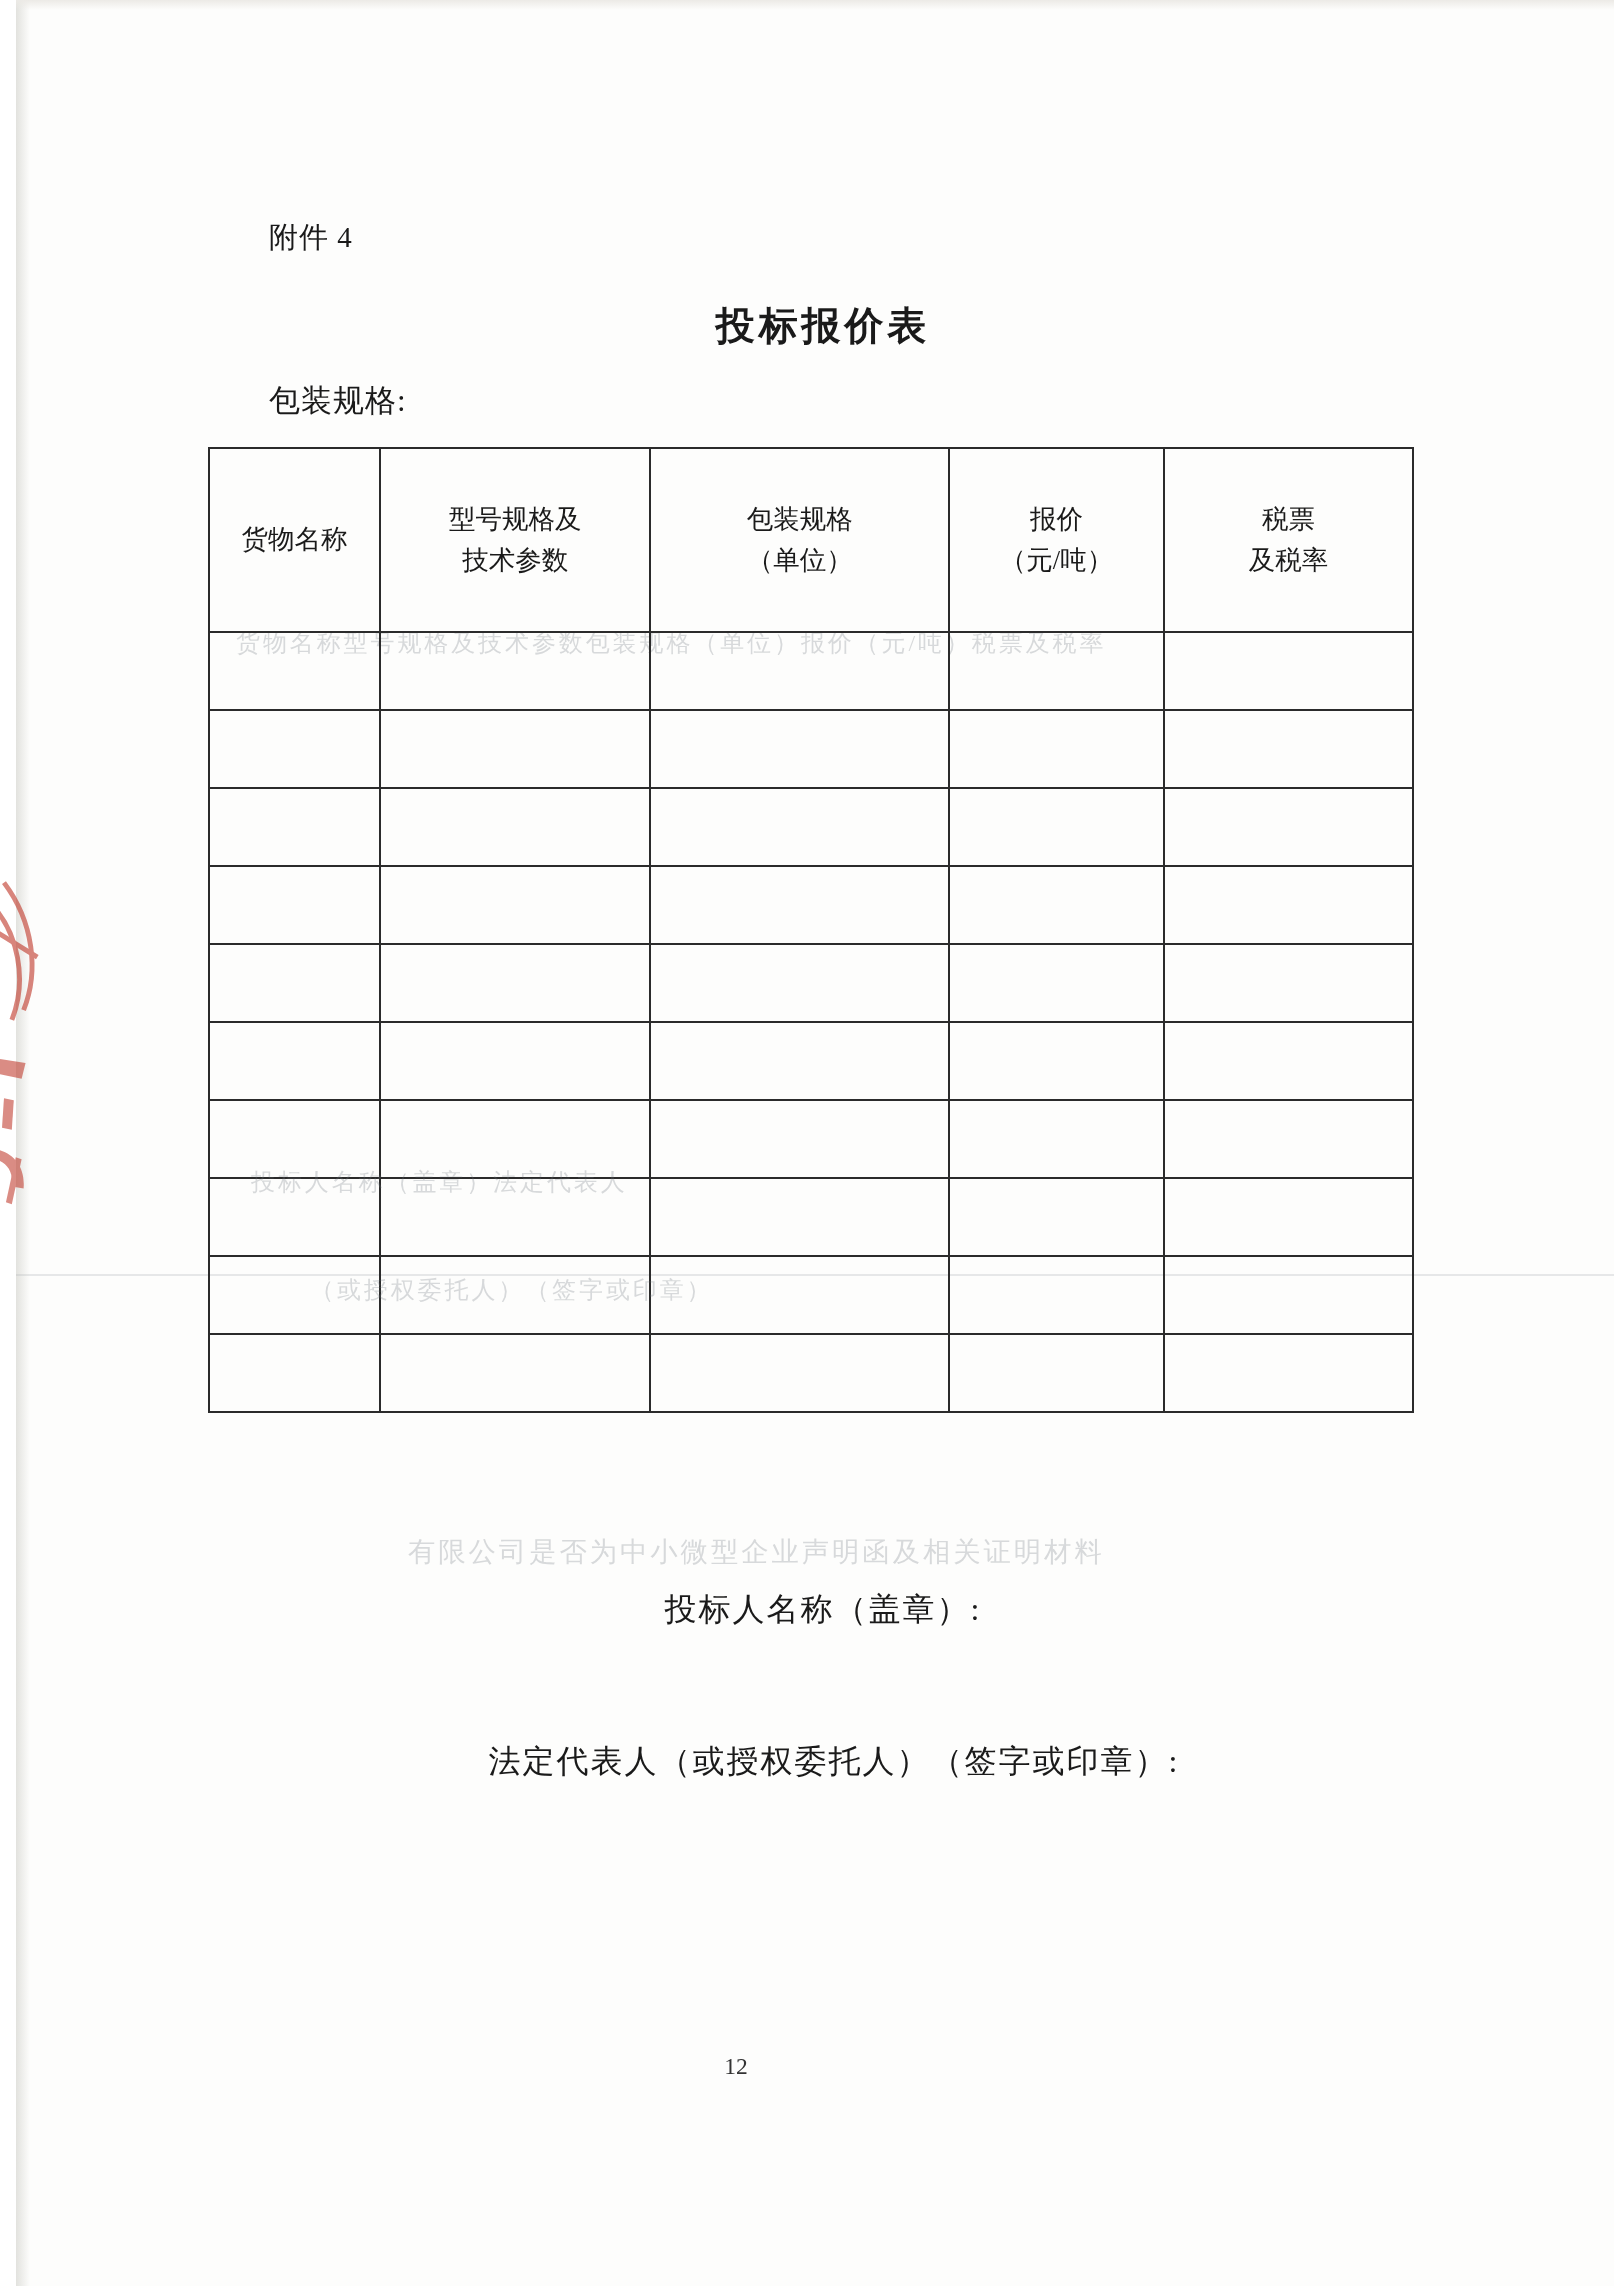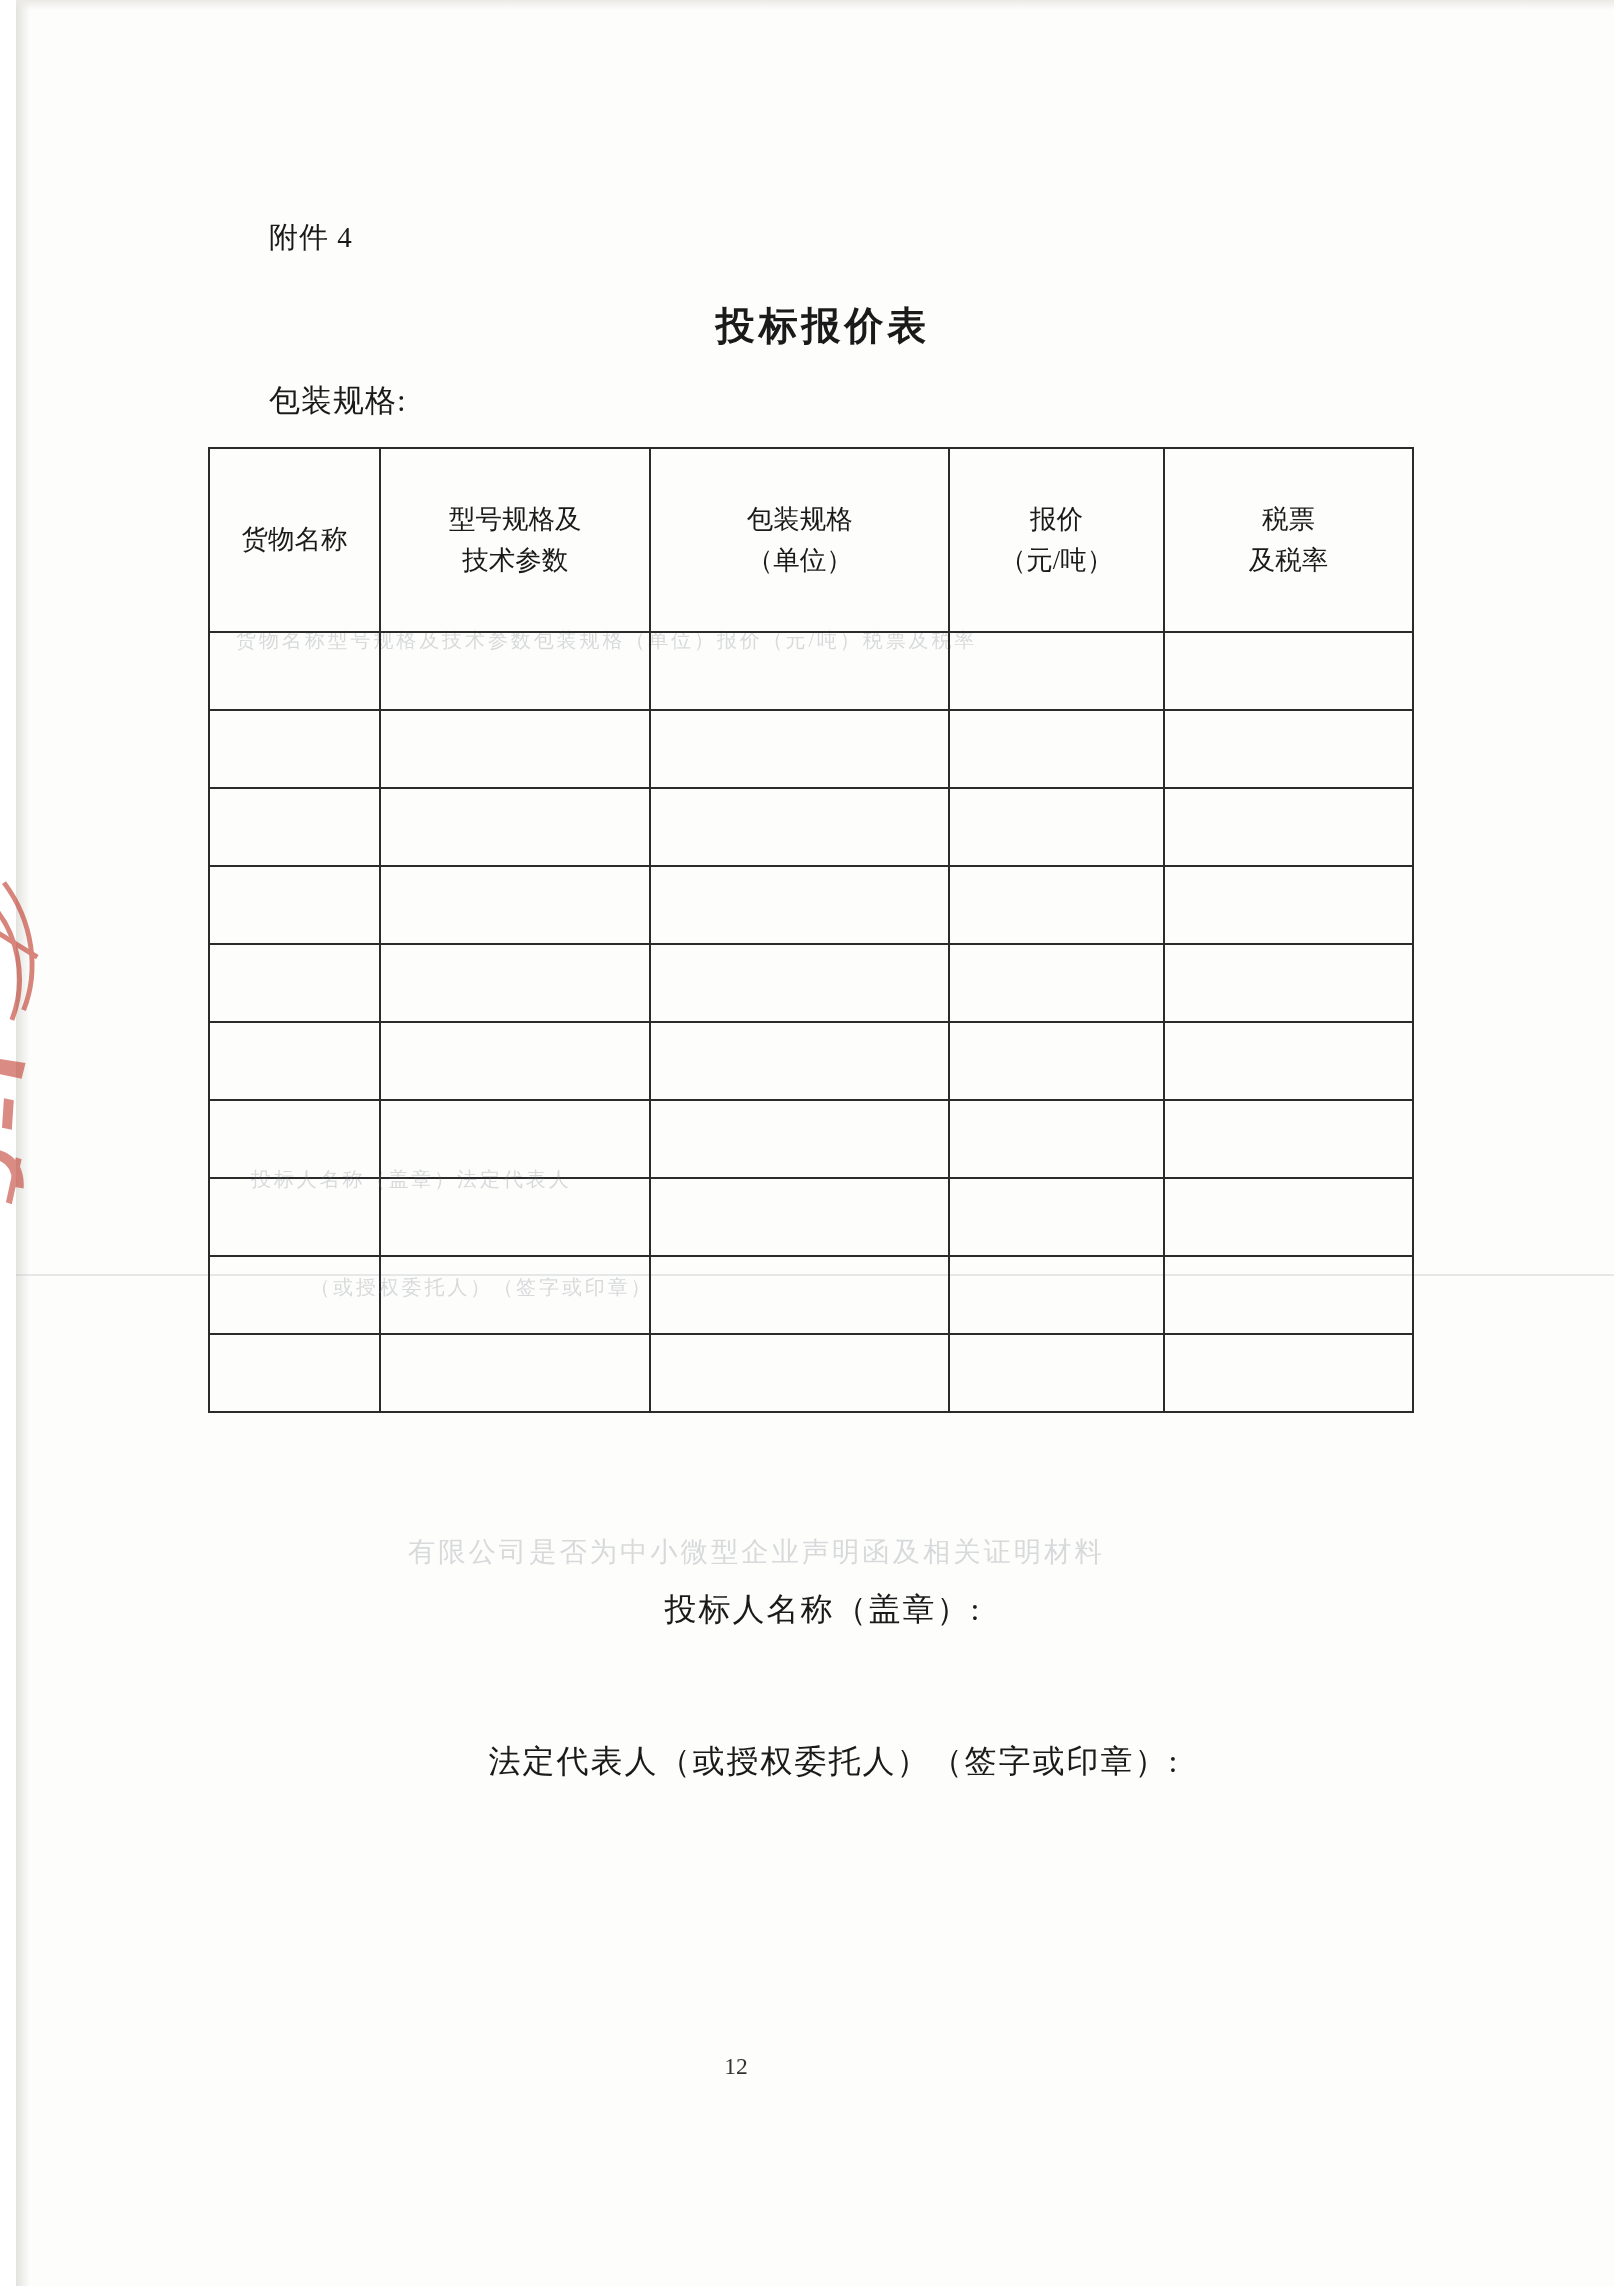--- a/index.html
+++ b/index.html
@@ -117,21 +117,21 @@
     height: 76px;
   }
   .hdr-line2 {
     display: block;
   }
 
   
   .ghost {
     position: absolute;
     color: rgba(110,115,125,0.26);
-    font-size: 20px;
+    font-size: 24px;
     letter-spacing: 2.9px;
     white-space: nowrap;
     pointer-events: none;
     user-select: none;
   }
   .ghost-1 { left: 220px; top: 627px; }
   .ghost-2 { left: 235px; top: 1166px; }
   .ghost-3 { left: 294px; top: 1274px; }
   .ghost-4 { left: 392px; top: 1534px; font-size: 27.4px; }
 

